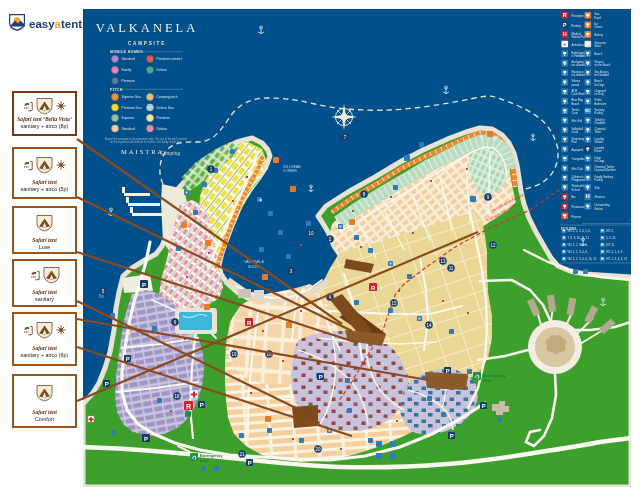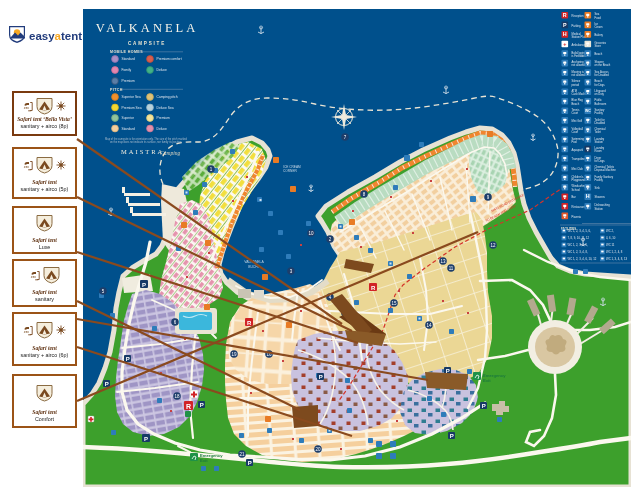--- a/index.html
+++ b/index.html
@@ -4,21 +4,21 @@
 <style>
 html,body{margin:0;padding:0;}
 body{width:640px;height:500px;background:#ffffff;position:relative;overflow:hidden;
   font-family:"Liberation Sans",sans-serif;}
 .box{position:absolute;left:12px;width:61px;background:#fff;border:2px solid #9b5317;
   text-align:center;z-index:10;}
 .box .ic{height:20px;display:flex;align-items:center;justify-content:center;gap:3px;margin-top:3px;}
 .box .t1{font-family:"Liberation Serif",serif;font-style:italic;font-weight:bold;
   font-size:5.6px;color:#5c2e0e;line-height:6.5px;white-space:nowrap;}
 .box .t2{font-size:5.4px;color:#222;line-height:6.5px;white-space:nowrap;margin-bottom:2px;}
-#logo{position:absolute;left:7px;top:24px;z-index:10;}
+#logo{position:absolute;left:7px;top:12px;z-index:10;}
 </style>
 </head>
 <body>
 
 <div id="logo">
 <svg width="82" height="20" viewBox="0 0 82 20">
 <path d="M2,2 h16 v9 q0,6 -8,8 q-8,-2 -8,-8 z" fill="#223c7c"></path>
 <path d="M3.2,3.2 h13.6 v7.6 q0,5 -6.8,6.6 q-6.8,-1.6 -6.8,-6.6 z" fill="#ffffff"></path>
 <circle cx="10" cy="8.5" r="3.2" fill="#f7a823"></circle>
 <path d="M4,13 l4,-4.5 3,3 2.5,-3 4.5,4.5 v1.5 h-14 z" fill="#223c7c"></path>

